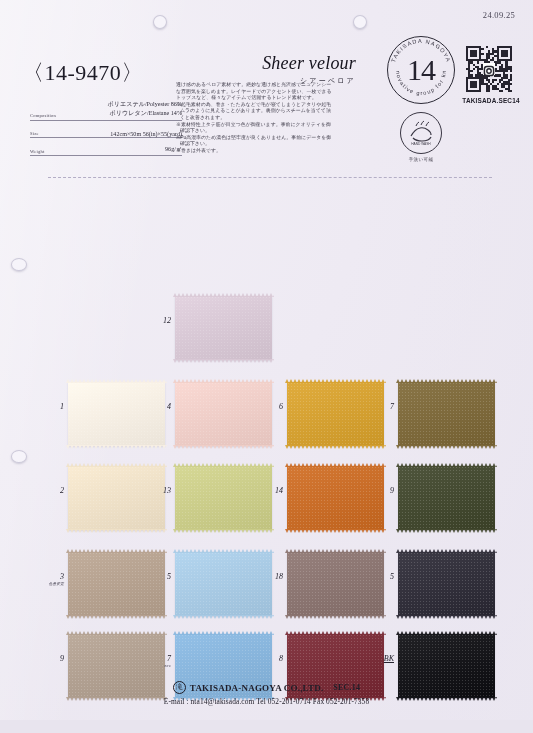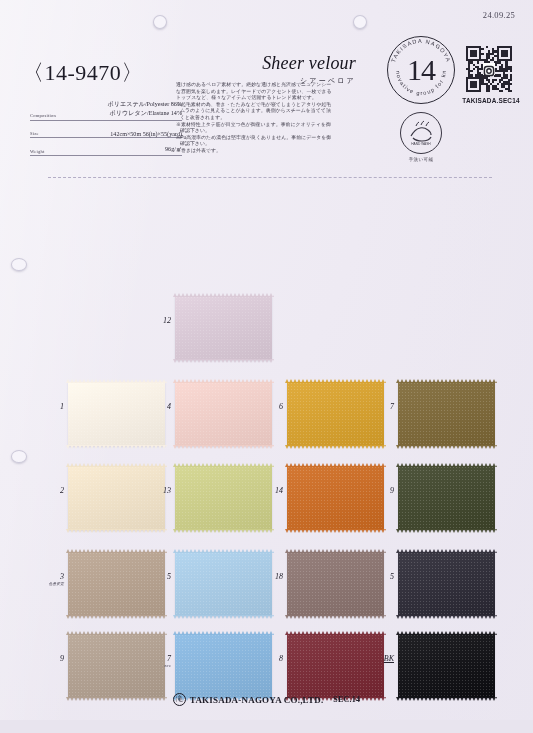--- a/index.html
+++ b/index.html
@@ -658,15 +658,16 @@
       </div>
       <div class="swnum" style="left: 366px; top: 654px; width: 28px; text-decoration: underline;">BK</div>
     </div>
 
   <div class="footer">
     <div class="fline1">
       <span class="fmark">滝</span>
       <span>TAKISADA-NAGOYA CO.,LTD.</span>
       <span class="fsec">SEC.14</span>
     </div>
+    <div class="fline2">E-mail : nta14@takisada.com  Tel 052-201-0714 Fax 052-201-7358</div>
   </div>
 
 </div>
 
 </body></html>

